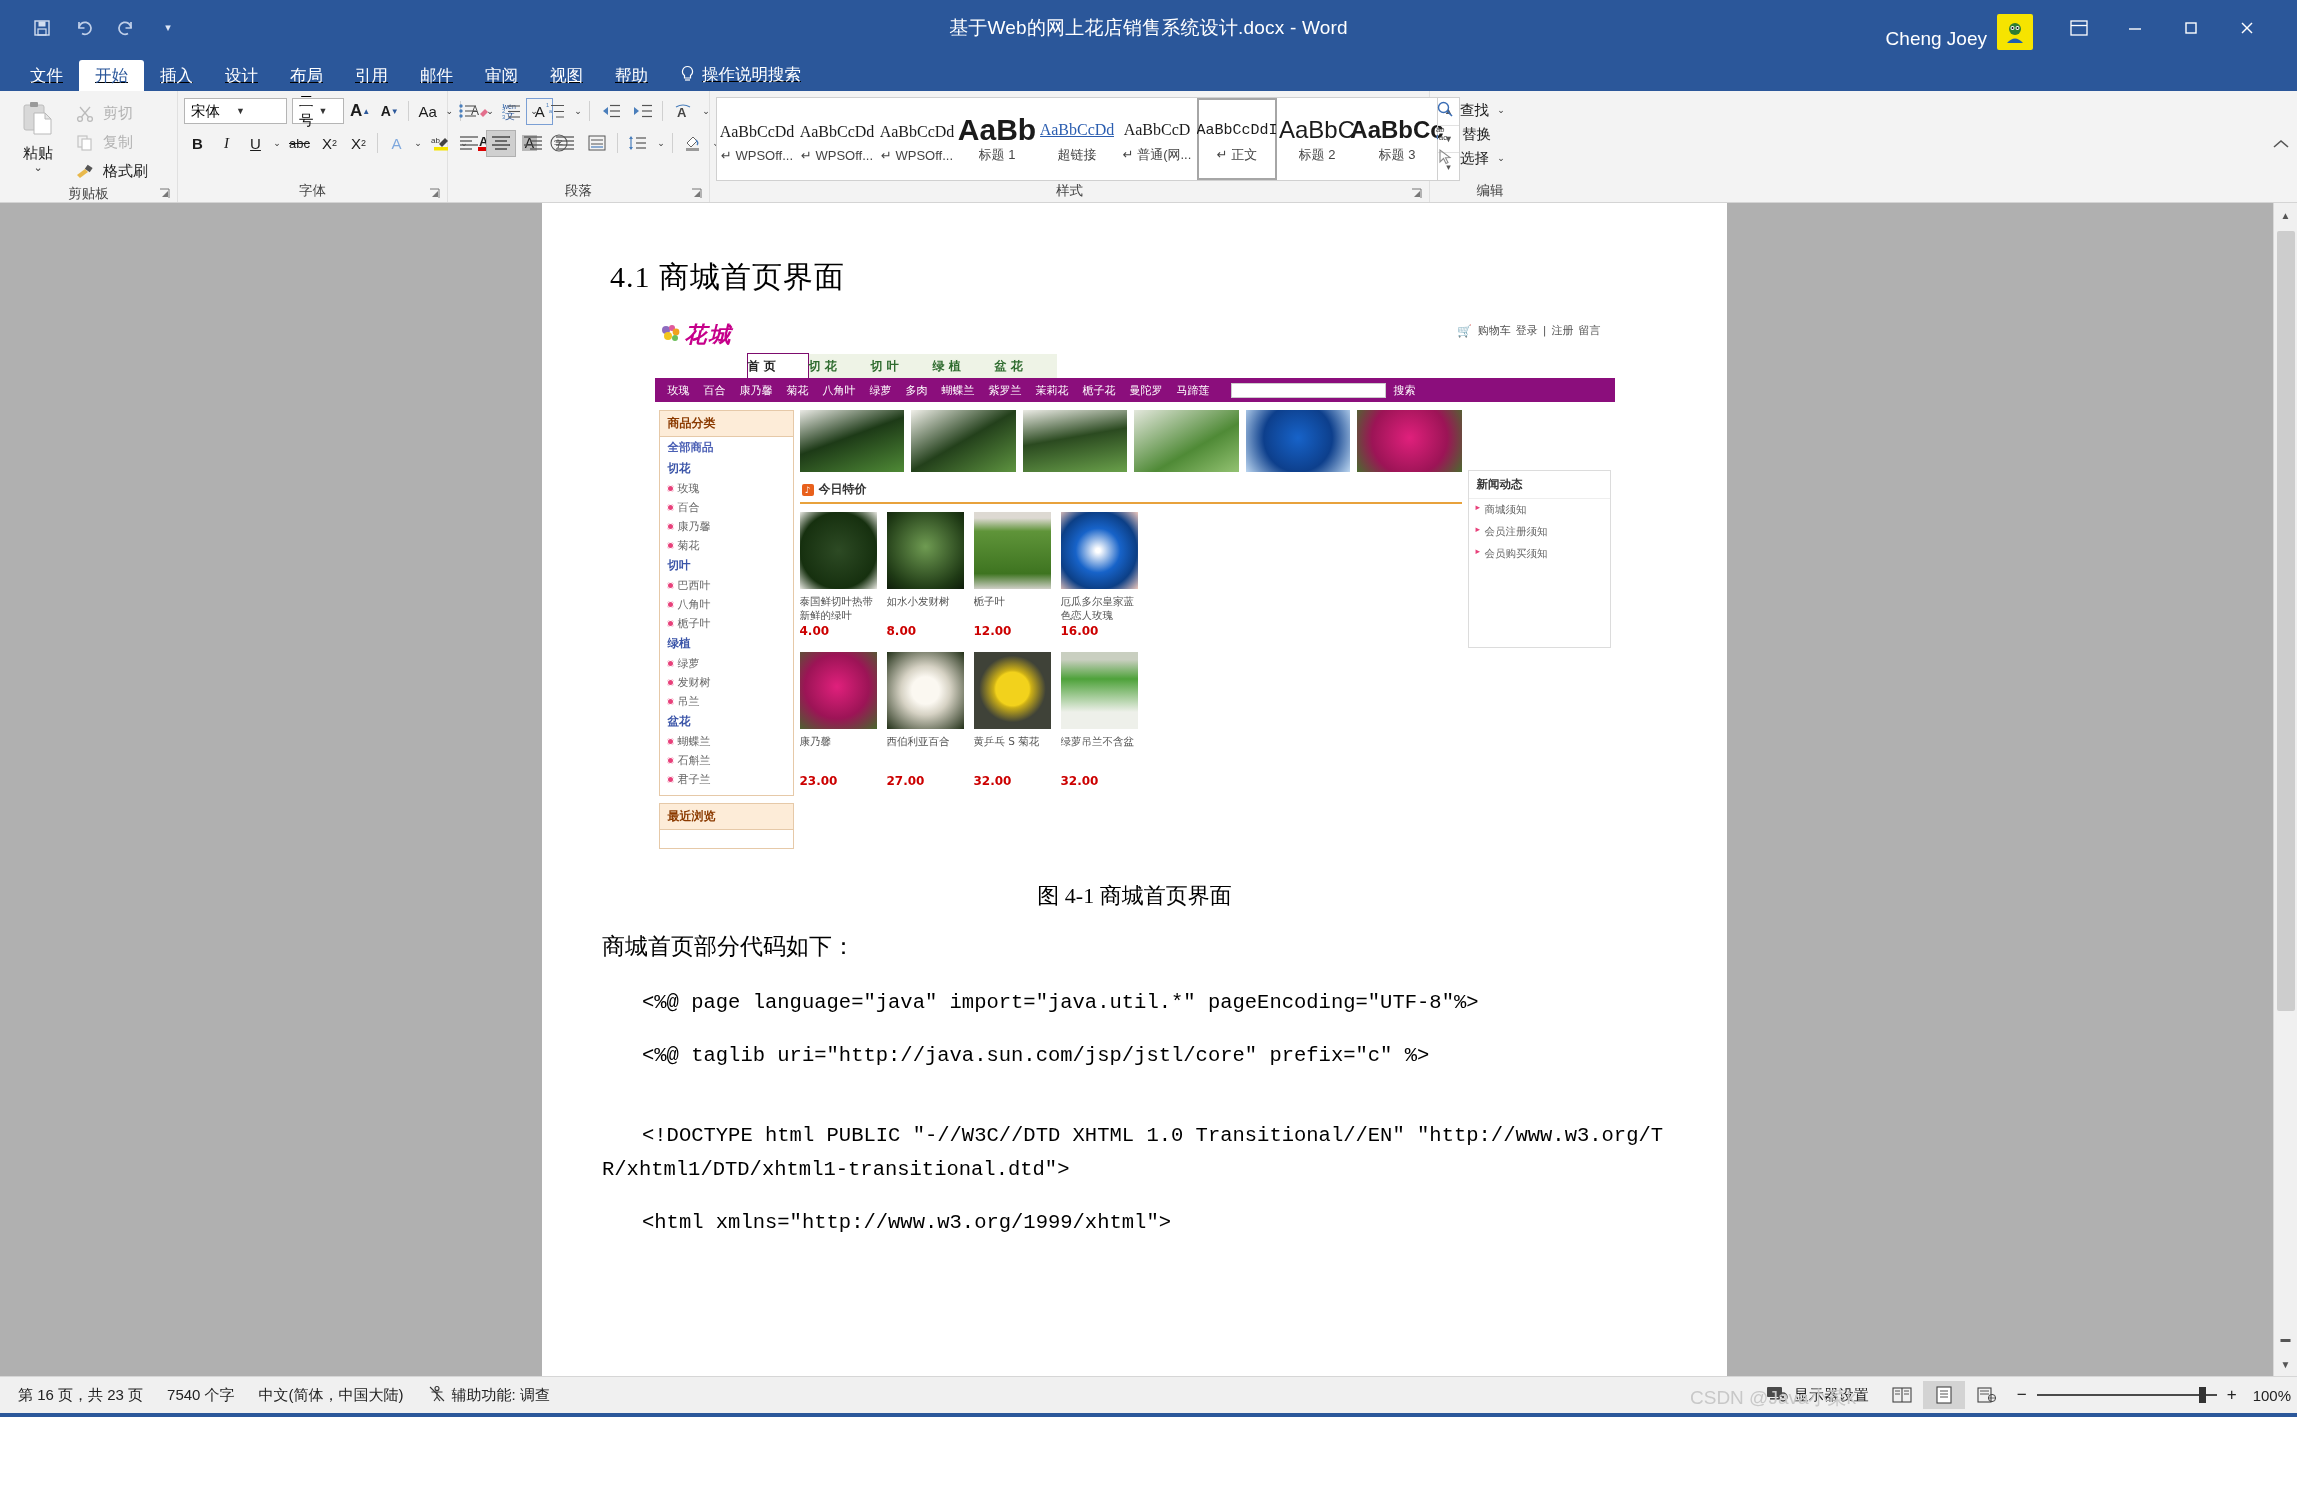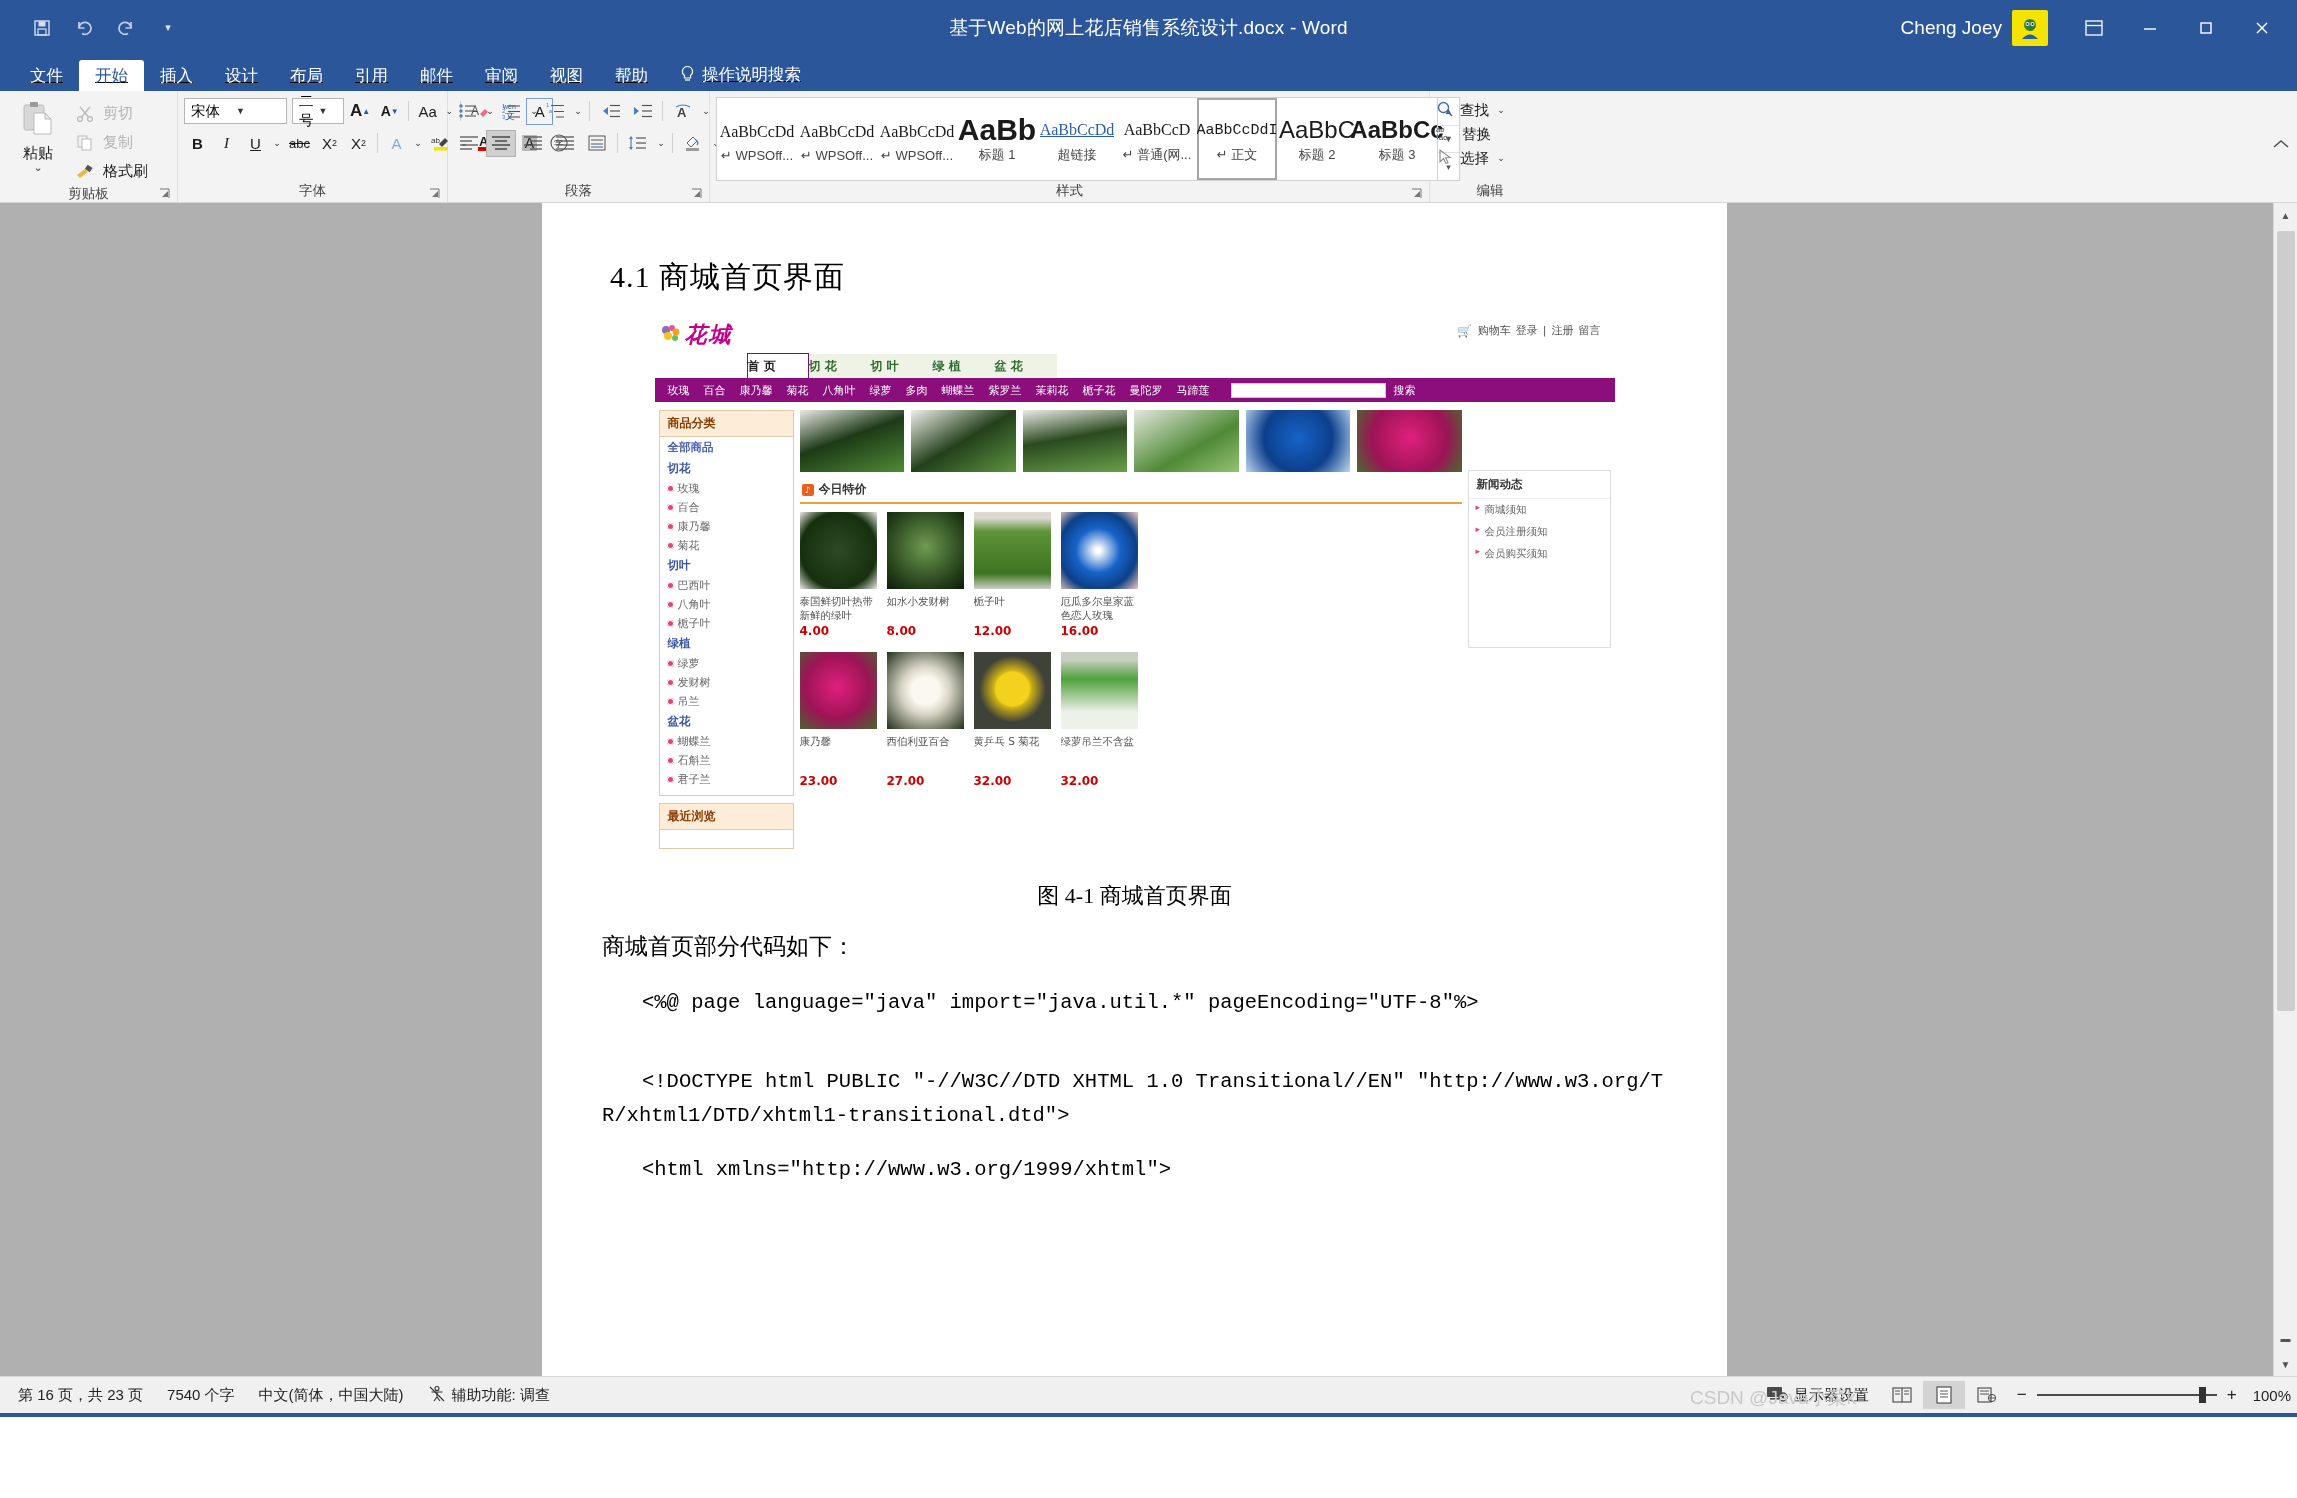--- a/index.html
+++ b/index.html
@@ -15,21 +15,21 @@
     position:relative;
   }
   .qat{ display:flex; align-items:center; gap:2px; padding-left:22px; }
   .qat-btn{ width:40px; height:38px; display:flex; align-items:center; justify-content:center;
     color:#e8eefa; font-size:21px; opacity:.95; }
   .qat-btn svg{ display:block; }
   .title-text{
     position:absolute; left:0; right:0; text-align:center; font-size:19px; color:#fff;
     pointer-events:none; letter-spacing:.2px;
   }
-  .tb-right{ margin-left:auto; display:flex; align-items:center; padding-right:7px; gap:0; }
+  .tb-right{ margin-left:auto; display:flex; align-items:flex-end; padding-right:22px; gap:0; }
   .account{ font-size:19px; color:#fff; padding-right:10px; white-space:nowrap;}
   .avatar{ width:36px;height:36px;background:#f6e400;display:flex;align-items:center;justify-content:center;
     border-radius:2px; font-size:20px; margin-right:18px;}
   .tb-icon{ width:56px;height:45px;display:flex;align-items:center;justify-content:center;color:#fff;font-size:20px;}
   
   .ribbon-tabs{
     height:36px; background:#2b579a; display:flex; align-items:flex-end; padding-left:14px; gap:0;text-decoration:underline;
   }
   .rtab{
     color:#fff; font-size:16.5px; padding:7px 16px 8px 16px; white-space:nowrap; line-height:1;
@@ -833,20 +833,21 @@
               <div class="news-li">会员购买须知</div>
             </div>
           </div>
         </div>
         <div style="height:10px"></div>
       </div>
 
       <p class="figcap">图 4-1 商城首页界面</p>
       <p class="para" style="margin-top:18px;">商城首页部分代码如下：</p>
       <p class="codeline ind">&lt;%@ page language="java" import="java.util.*" pageEncoding="UTF-8"%&gt;</p>
+      <p class="codeline ind">&lt;%@ taglib uri="http://java.sun.com/jsp/jstl/core" prefix="c" %&gt;</p>
       <p class="codeline ind" style="margin-top:46px;">&lt;!DOCTYPE html PUBLIC "-//W3C//DTD XHTML 1.0 Transitional//EN" "http://www.w3.org/TR/xhtml1/DTD/xhtml1-transitional.dtd"&gt;</p>
       <p class="codeline ind">&lt;html xmlns="http://www.w3.org/1999/xhtml"&gt;</p>
 
     </div>
   </div>
 
   <div class="vscroll">
     <div class="vs-arrow">▲</div>
     <div class="vs-thumb" style="top:28px;height:780px;"></div>
     <div class="vs-arrow" style="position:absolute;bottom:26px;width:100%;">▬</div>

